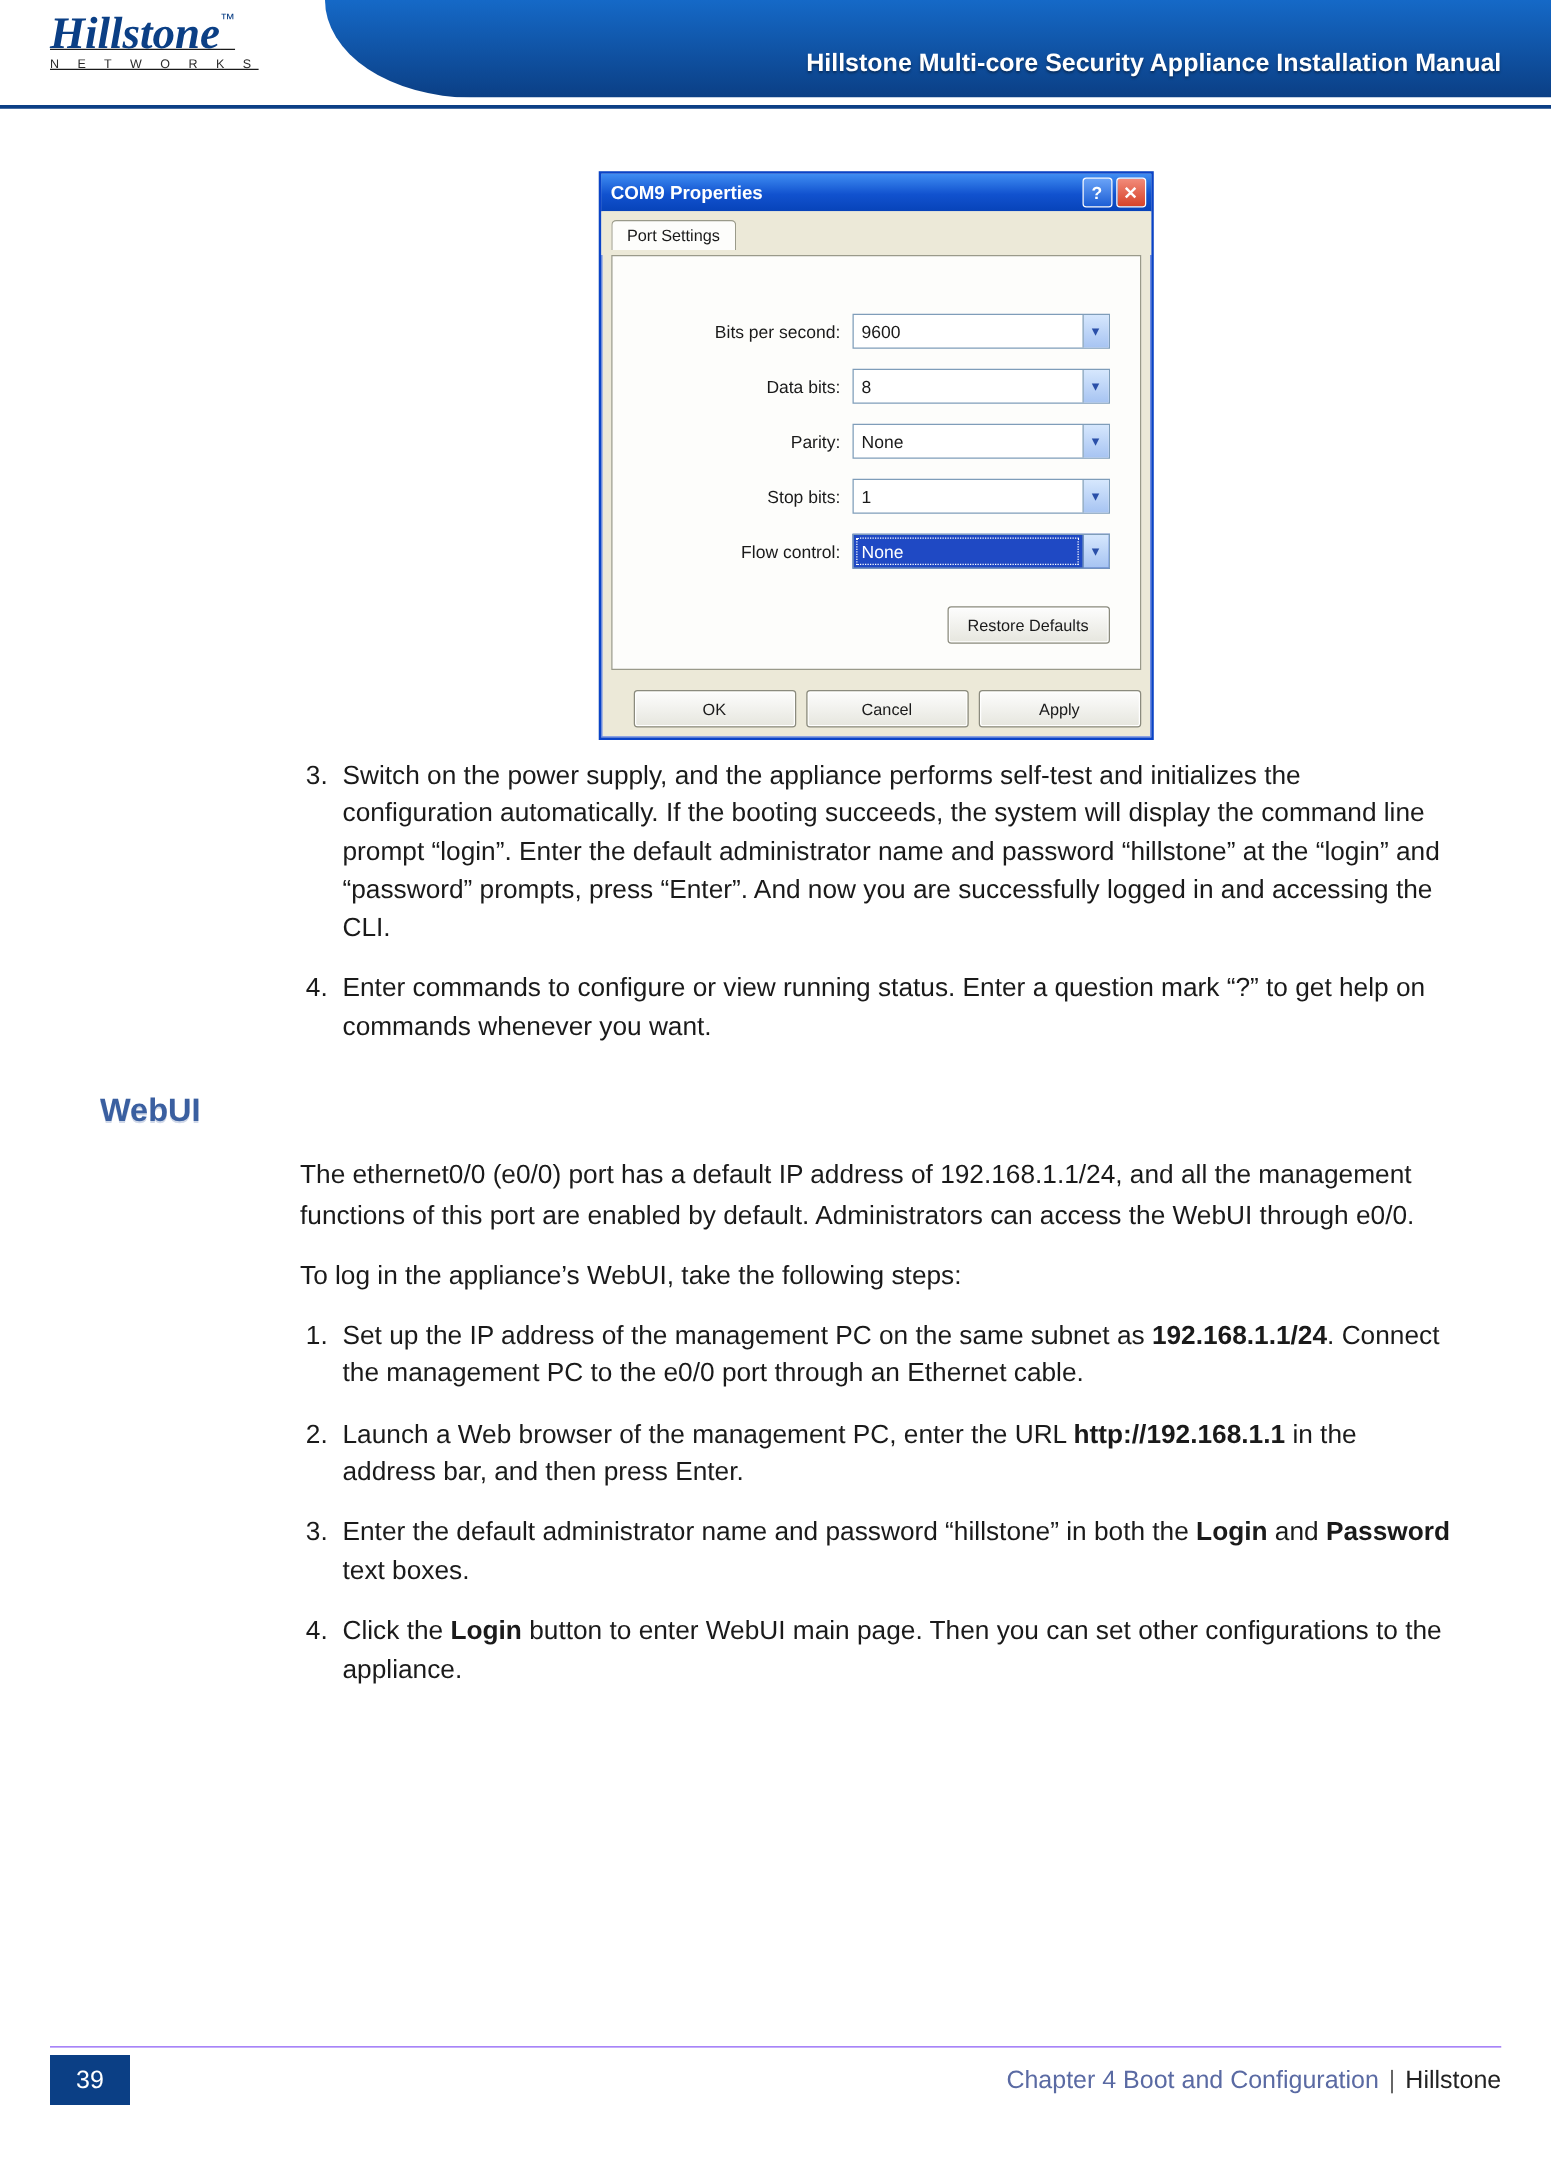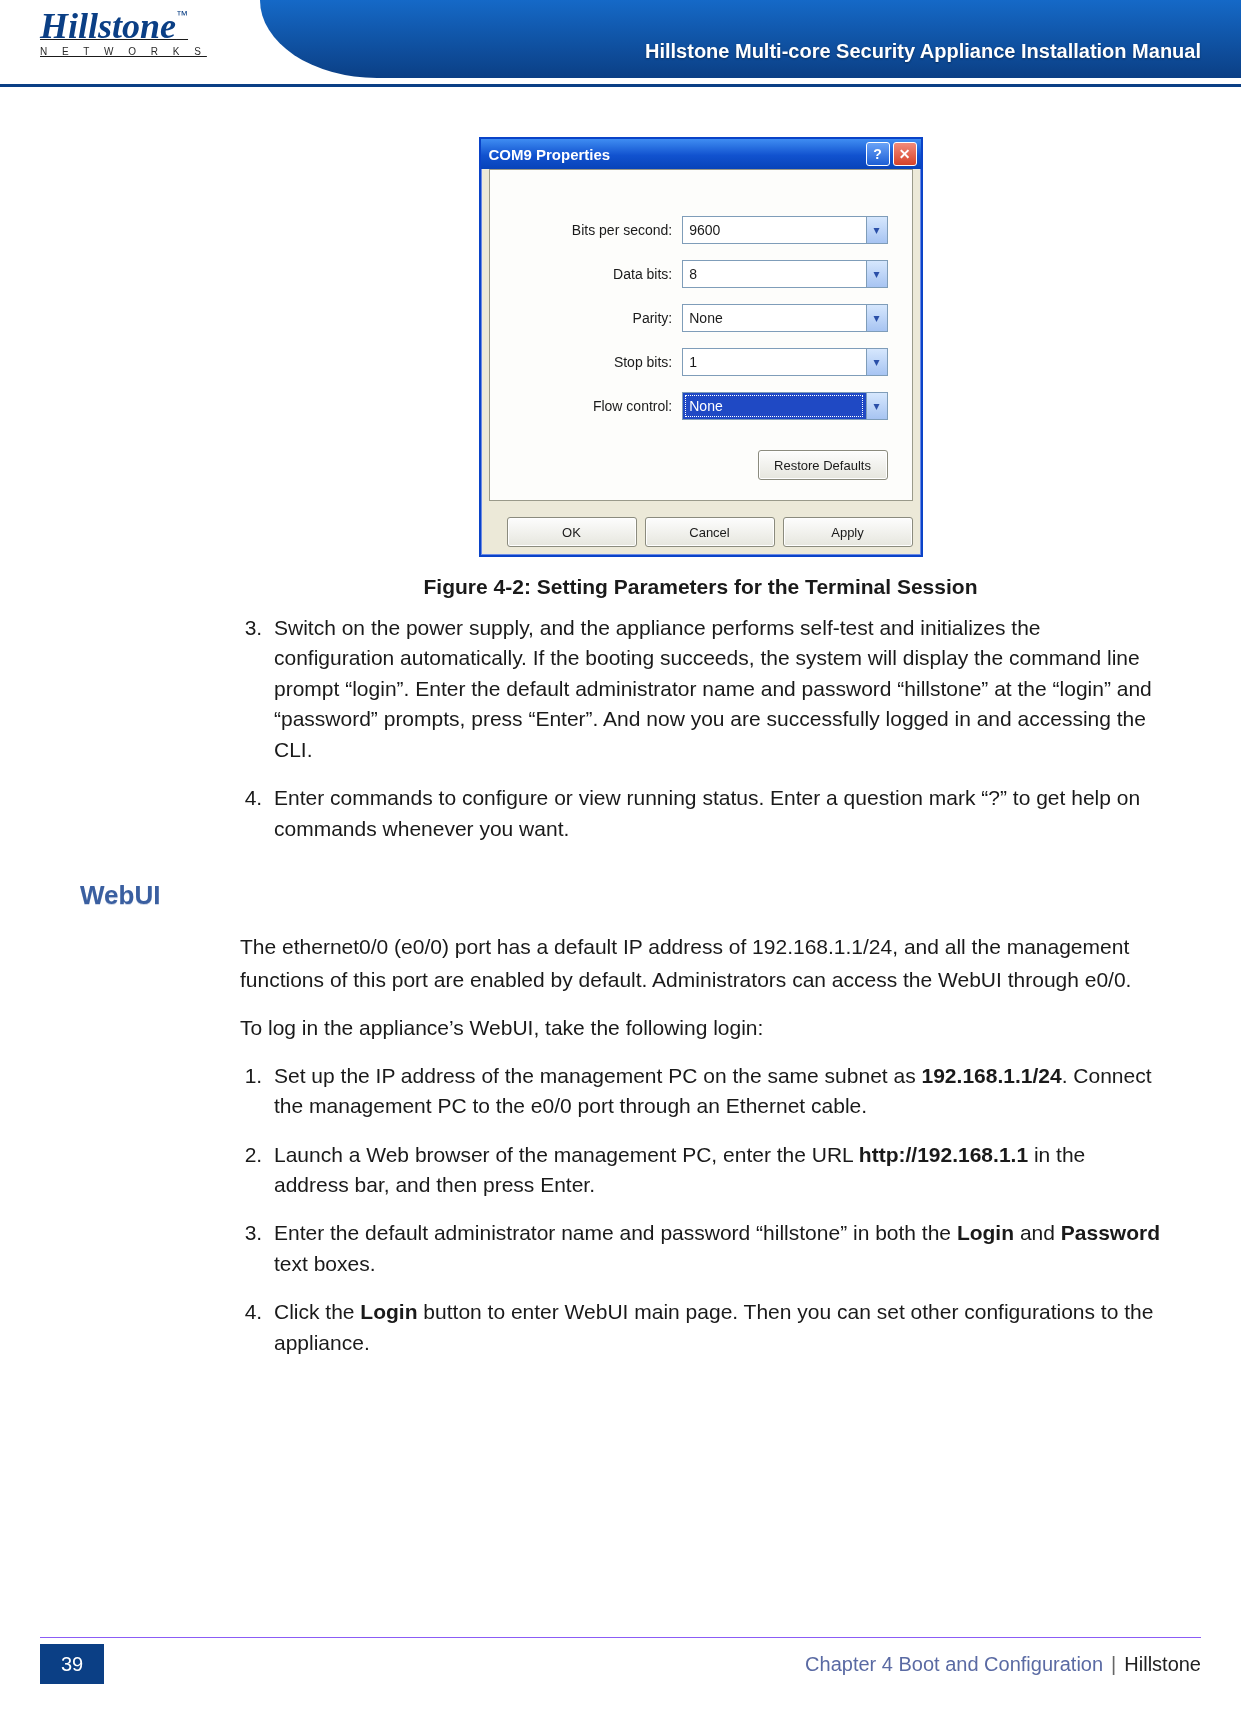--- a/index.html
+++ b/index.html
@@ -249,20 +249,23 @@
         <span class="dlg-title">COM9 Properties</span>
         <div class="dlg-tbtns">
           <div class="dlg-tbtn help">
               <span>?</span>
             </div>
           <div class="dlg-tbtn close">
               <span>✕</span>
             </div>
         </div>
       </div>
+      <div class="dlg-tabrow">
+        <div class="dlg-tab">Port Settings</div>
+      </div>
       <div class="dlg-inner">
         <div class="fld-row">
           <div class="fld-lbl">Bits per second:</div>
           <div class="xp-select">
             <span class="xp-select-val">9600</span>
             <span class="xp-select-btn">
                 <span class="xp-chevron">▾</span>
               </span>
           </div>
         </div>
@@ -307,31 +310,30 @@
         </div>
       </div>
       <div class="dlg-footer">
         <span class="xp-btn">OK</span>
         <span class="xp-btn">Cancel</span>
         <span class="xp-btn">Apply</span>
       </div>
     </div>
   </div>
 
-  <div class="figure-caption">Figure 4-2: Setting Parameters for the Terminal Session</div>
 
   <ol class="steps" start="3">
     <li>Switch on the power supply, and the appliance performs self-test and initializes the configuration automatically. If the booting succeeds, the system will display the command line prompt “login”. Enter the default administrator name and password “hillstone” at the “login” and “password” prompts, press “Enter”. And now you are successfully logged in and accessing the CLI.</li>
     <li>Enter commands to configure or view running status. Enter a question mark “?” to get help on commands whenever you want.</li>
   </ol>
 
   <div class="section-h">WebUI</div>
 
   <div class="para">The ethernet0/0 (e0/0) port has a default IP address of 192.168.1.1/24, and all the management functions of this port are enabled by default. Administrators can access the WebUI through e0/0.</div>
-  <div class="para">To log in the appliance’s WebUI, take the following login:</div>
+  <div class="para">To log in the appliance’s WebUI, take the following steps:</div>
 
   <ol class="steps">
     <li>
       <span>Set up the IP address of the management PC on the same subnet as </span><b>192.168.1.1/24</b><span>. Connect the management PC to the e0/0 port through an Ethernet cable.</span>
     </li>
     <li>
       <span>Launch a Web browser of the management PC, enter the URL </span><b>http://192.168.1.1</b><span> in the address bar, and then press Enter.</span>
     </li>
     <li>
       <span>Enter the default administrator name and password “hillstone” in both the </span><b>Login</b><span> and </span><b>Password</b><span> text boxes.</span>

